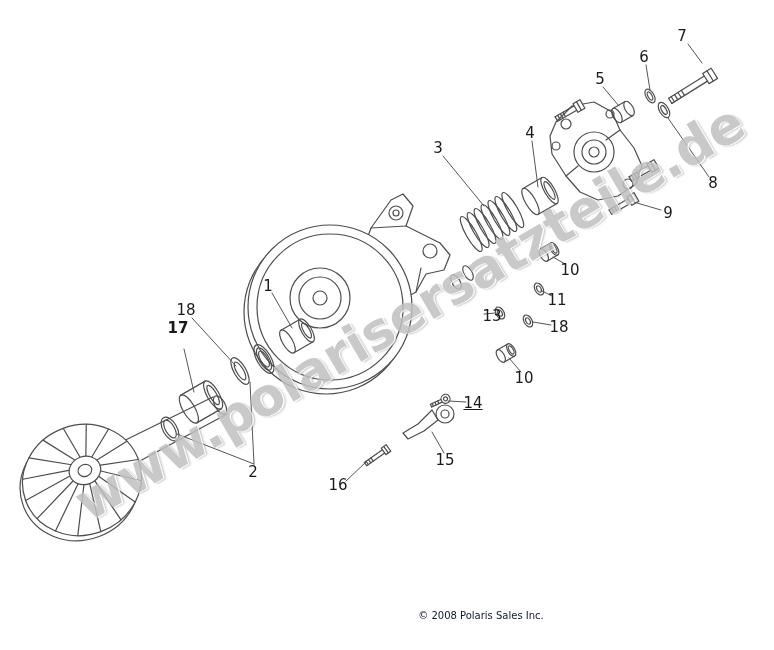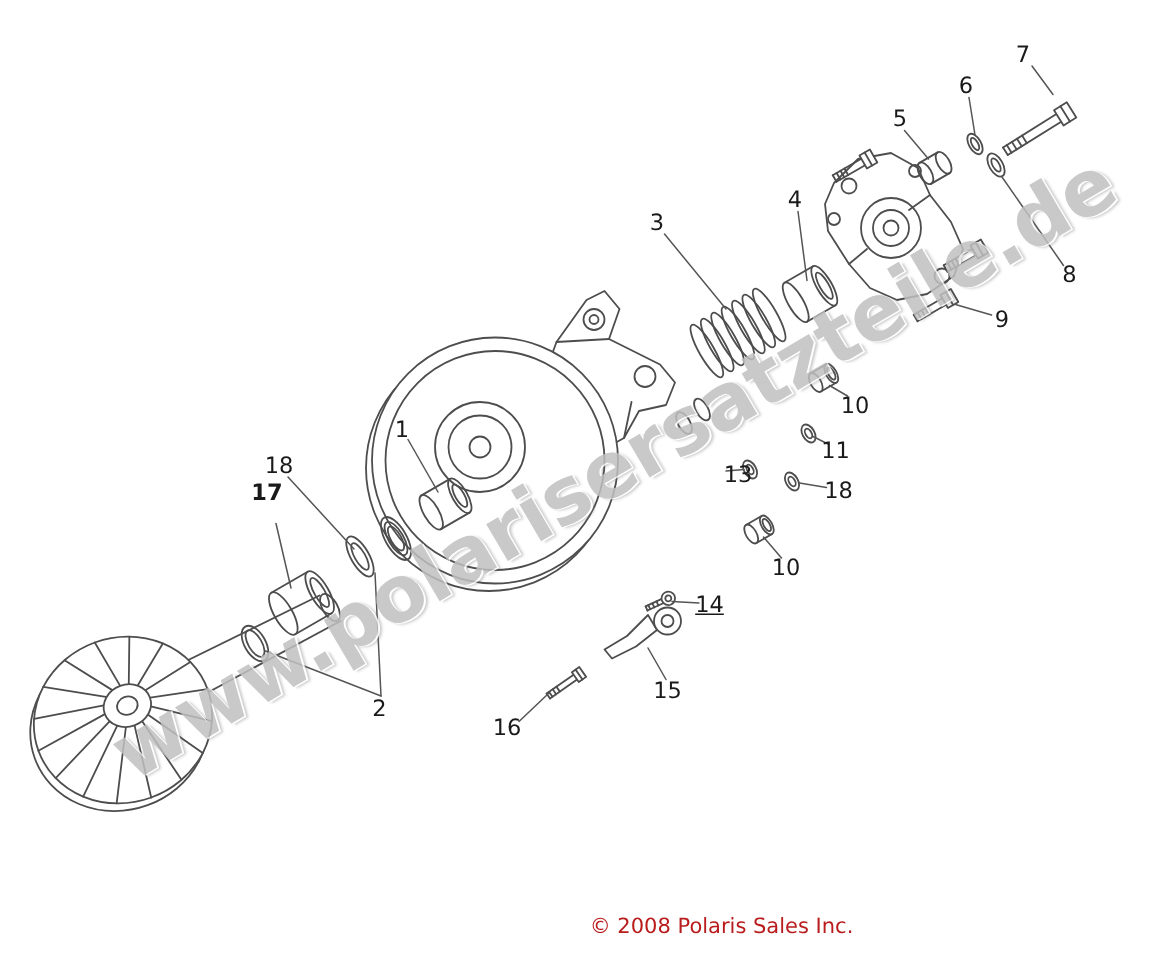--- a/index.html
+++ b/index.html
@@ -8,21 +8,21 @@
   .stage svg{position:absolute;left:0;top:0;}
   .watermark{position:absolute;left:28px;top:282px;width:744px;height:72px;
              transform:rotate(-30.5deg);font-size:52px;font-weight:bold;
              color:#c0c0c0;text-align:center;white-space:nowrap;line-height:72px;
              letter-spacing:0px;pointer-events:none;
              text-shadow:1px 1px 0 #ffffff,2px 2px 2px rgba(110,110,110,.45);
              opacity:.85;z-index:3;}
   .callout-layer{position:absolute;left:0;top:0;width:100%;height:100%;z-index:4;}
   .callout{position:absolute;transform:translate(-50%,-50%);font-size:15px;color:#1a1a1a;}
   .copyright{position:absolute;left:481px;top:610px;transform:translateX(-50%);
-             font-size:14px;color:#b91c1c;z-index:4;white-space:nowrap;}
+             font-size:10px;color:#0f172a;z-index:4;white-space:nowrap;}
 </style>
 </head>
 <body>
 
 <div class="stage">
 
   <svg width="774" height="650" viewBox="0 0 774 650">
     <defs>
       <g id="hexbolt">
         <line x1="-18" y1="-2.5" x2="4" y2="-2.5"></line>

